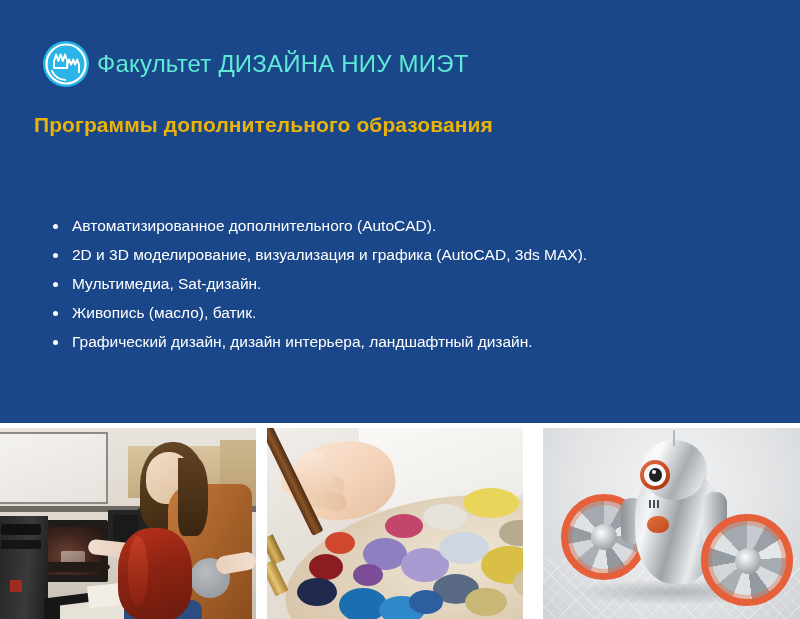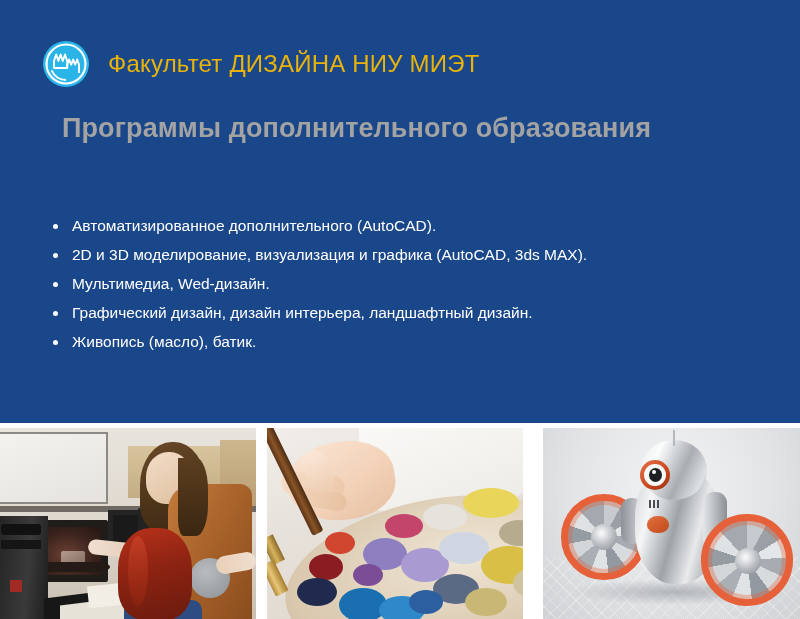--- a/index.html
+++ b/index.html
@@ -37,37 +37,37 @@
 
   .logo {
     margin-left:42px;
     width:48px; height:48px;
     flex:0 0 48px;
     position:relative;
   }
   .logo svg { display:block; width:48px; height:48px; }
 
   .header-title {
-    margin-left:18px;
-    color:#eab308;
+    margin-left:7px;
+    color:#5eead4;
     font-size:24px;
     letter-spacing:0.2px;
     white-space:nowrap;
     line-height:1;
   }
   .header-title .faculty { font-weight:400; }
   .header-title .dept { font-weight:400; }
 
   
   .page-title {
     position:absolute;
-    left:62px; top:112px;
+    left:34px; top:112px;
     width:620px;
-    color:#a3a3a3;
-    font-size:27px;
+    color:#eab308;
+    font-size:21px;
     font-weight:700;
     line-height:1.22;
     letter-spacing:0.1px;
   }
 
   
   .bullets {
     position:absolute;
     left:50px; top:218px;
     width:720px;
@@ -284,23 +284,23 @@
       <div class="header-title">
         <span class="faculty">Факультет </span><span class="dept">ДИЗАЙНА НИУ МИЭТ</span>
       </div>
     </div>
 
     <h1 class="page-title">Программы дополнительного образования</h1>
 
     <ul class="bullets">
       <li>Автоматизированное дополнительного (AutoCAD).</li>
       <li>2D и 3D моделирование, визуализация и графика (AutoCAD, 3ds MAX).</li>
-      <li>Мультимедиа, Wed-дизайн.</li>
+      <li>Мультимедиа, Sat-дизайн.</li>
+      <li>Живопись (масло), батик.</li>
       <li>Графический дизайн, дизайн интерьера, ландшафтный дизайн.</li>
-      <li>Живопись (масло), батик.</li>
     </ul>
   </div>
 
   <div class="photo-strip">
 
     <div class="photo photo-1">
       <div class="photo-inner">
         <div class="p1-bg"></div>
         <div class="p1-screen"></div>
         <div class="p1-cab"></div>

